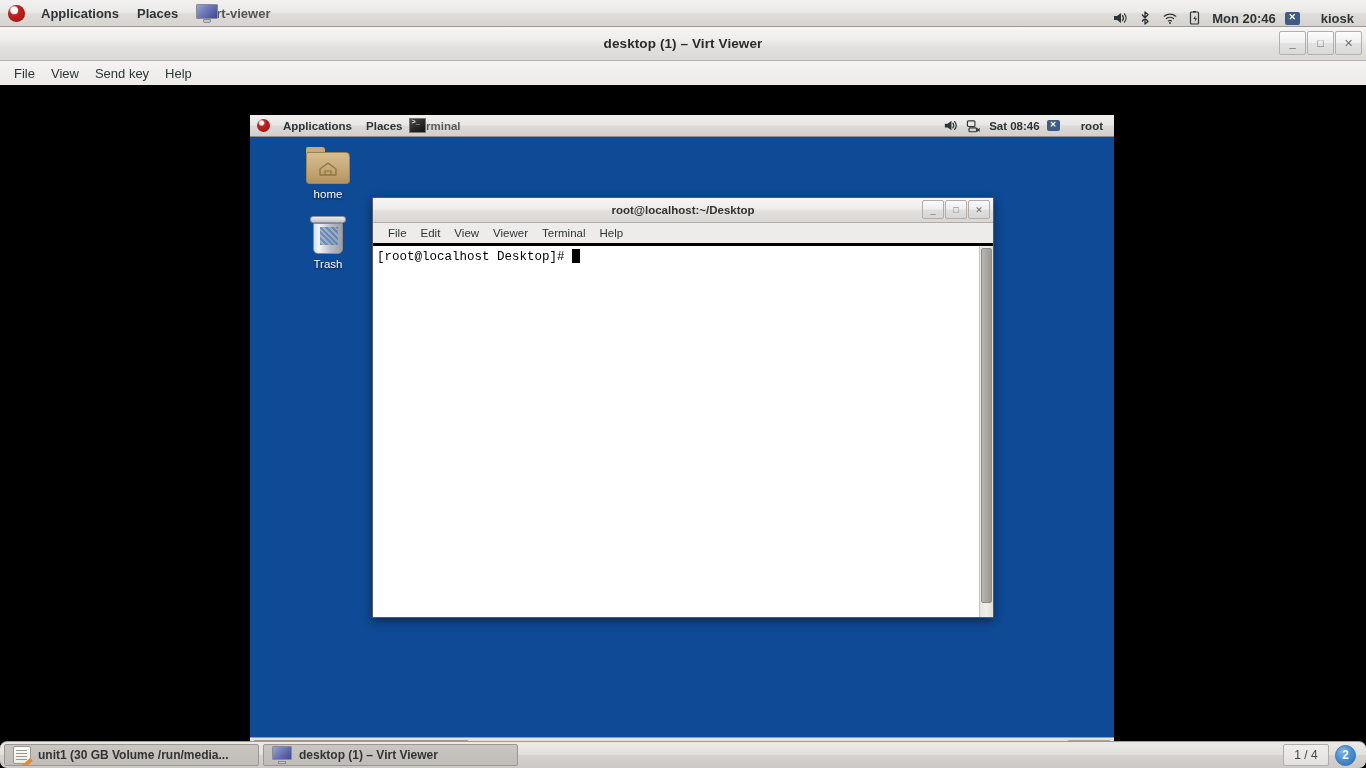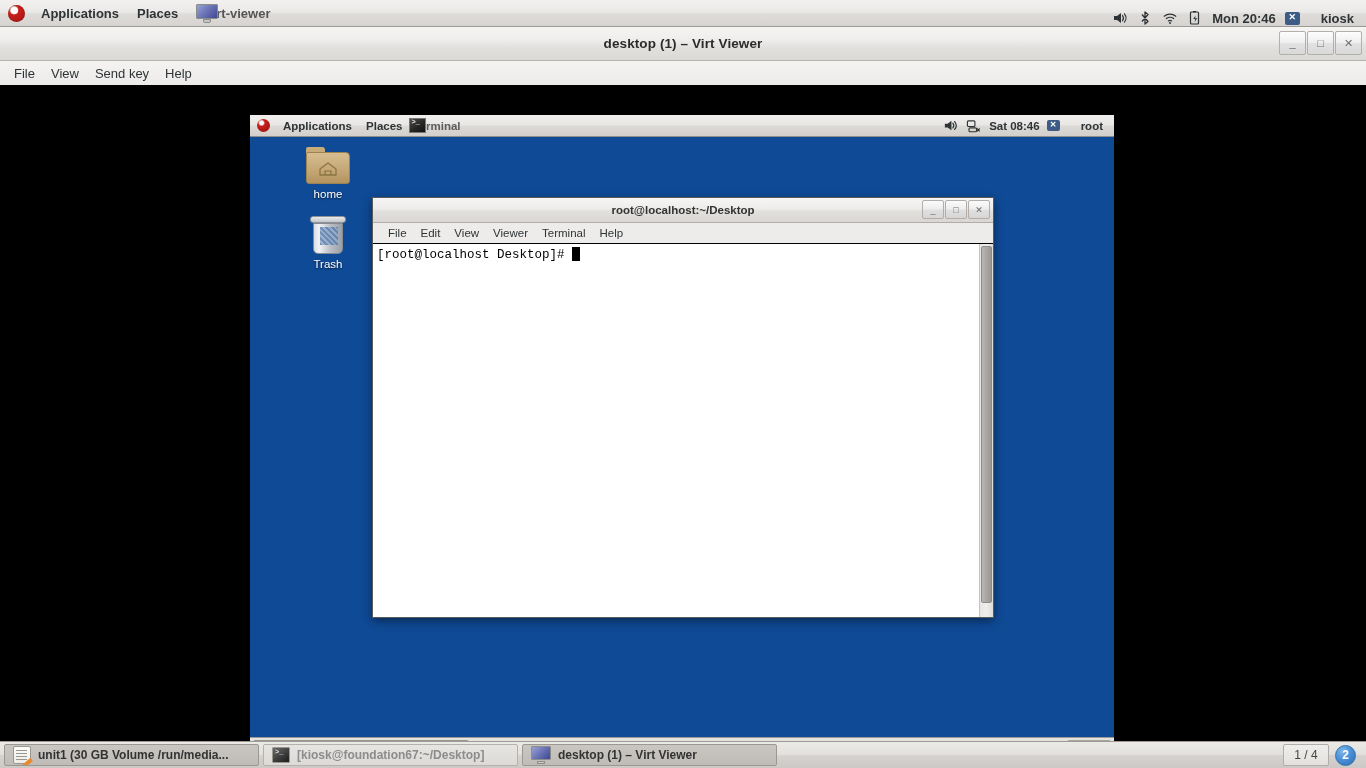--- a/index.html
+++ b/index.html
@@ -192,21 +192,21 @@
   }
   .term-menubar {
     height: 20px; flex: none;
     background: #eeecea;
     display: flex; align-items: center; padding-left: 8px;
     font-size: 11.5px; color: #2e3436;
   }
   .term-menubar .mi { padding: 2px 7px; white-space: nowrap; }
   .term-body {
     flex: 1; display: flex; background: #3b82f6;
-    border-top: 1px solid #000000;
+    border-top: 3px solid #000000;
   }
   .term-screen {
     flex: 1; background: #ffffff; padding: 3px 4px;
     font-family: "Liberation Mono", monospace; font-size: 12.5px; color: #000;
     line-height: 1.28; overflow: hidden;
   }
   .term-line { white-space: pre; }
   .cursor {
     display: inline-block; width: 8px; height: 14px;
     background: #000; vertical-align: -3px;
@@ -252,21 +252,21 @@
     background: linear-gradient(to bottom, #eceae7 0%, #e1dfdc 100%);
     border: 1px solid #a8a5a1; border-radius: 2px;
     font-size: 11px; font-weight: bold; color: #3a3a3a;
   }
 
   
   .host-bottom {
     position: absolute; left: 0; bottom: 0; width: 1366px; height: 27px;
     background: linear-gradient(to bottom, #eceae7 0%, #e2e0dd 48%, #d5d2cf 52%, #cbc8c5 100%);
     border-top: 1px solid #9d9a96;
-    display: flex; align-items: center; padding: 0 4px; gap: 4px;
+    display: flex; align-items: center; padding: 0 4px; gap: 4px; border-radius: 7px;
   }
   .h-taskbtn {
     height: 22px; display: flex; align-items: center; gap: 7px;
     padding: 0 8px; border-radius: 2px;
     font-size: 12px; font-weight: bold; white-space: nowrap; overflow: hidden;
   }
   .h-taskbtn.active {
     background: linear-gradient(to bottom, #c9c6c2 0%, #bfbcb8 100%);
     border: 1px solid #9b9894; color: #333;
   }
@@ -497,24 +497,20 @@
       </div>
 
     </div>
   </div>
 
   <div class="host-bottom">
     <div class="h-taskbtn t1 active">
       <span class="ico-editor"></span>
       <span>unit1 (30 GB Volume /run/media...</span>
     </div>
-    <div class="h-taskbtn t2 inactive">
-      <span class="ico-term"></span>
-      <span>[kiosk@foundation67:~/Desktop]</span>
-    </div>
     <div class="h-taskbtn t3 active">
       <span class="ico-monitor">
         <span class="scr"></span>
           <span class="base"></span>
       </span>
       <span>desktop (1) – Virt Viewer</span>
     </div>
     <div class="host-right">
       <div class="h-ws">1 / 4</div>
       <div class="notif-badge">2</div>

